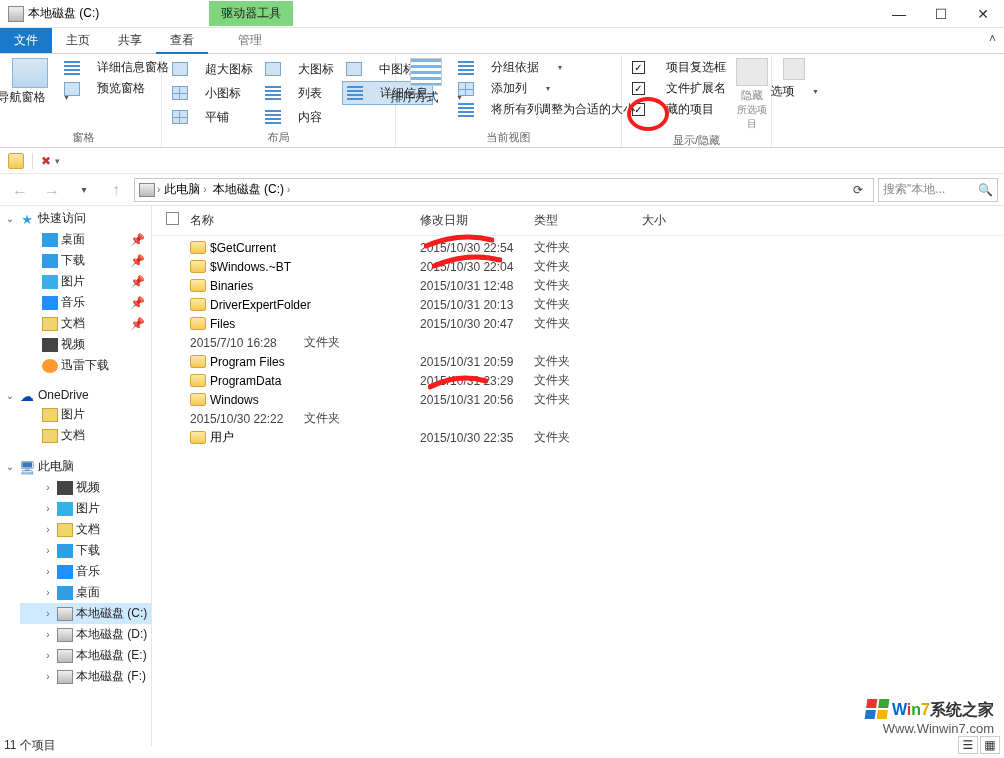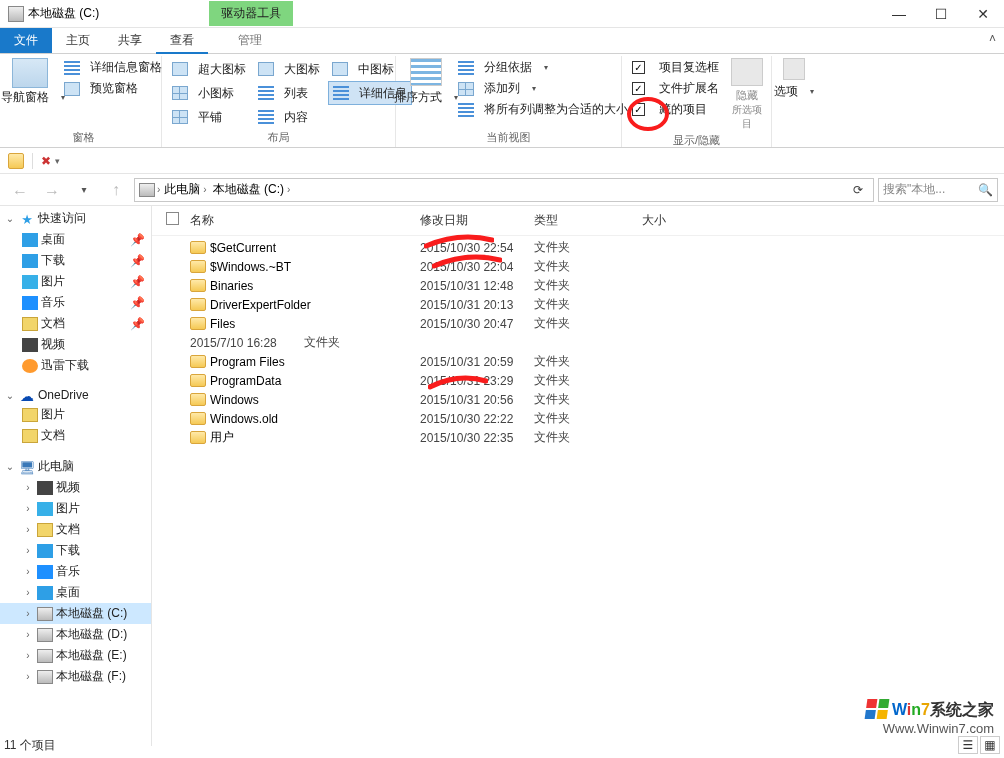--- a/index.html
+++ b/index.html
@@ -21,21 +21,21 @@
 .tabs .tab.active { border-bottom: 2px solid #1979ca; margin-bottom: -1px; }
 .tabs .manage-tab { padding: 0 18px; display: flex; align-items: center; font-size: 12px; color: #737373; margin-left: 12px; }
 .tabs .caret { position: absolute; right: 8px; top: 4px; font-size: 12px; color: #555; }
 
 
 .ribbon { height: 94px; background: #fff; border-bottom: 1px solid #d0d0d0; display: flex; padding: 2px 6px 0 6px; }
 .ribbon-group { border-right: 1px solid #e7e7e7; padding: 2px 6px 0 6px; display: flex; flex-direction: column; }
 .ribbon-group:last-child { border-right: none; }
 .group-body { flex: 1; display: flex; }
 .group-label { text-align: center; font-size: 11px; color: #666; padding: 2px 0; }
-.rbtn { display: flex; align-items: center; font-size: 12px; color: #222; padding: 1px 4px; gap: 10px; white-space: nowrap; }
+.rbtn { display: flex; align-items: center; font-size: 12px; color: #222; padding: 1px 4px; gap: 17px; white-space: nowrap; }
 .rbtn .dd { font-size: 8px; color: #555; margin-left: 2px; }
 .ricon { width: 16px; height: 14px; display: inline-block; }
 .ricon.lines { background: repeating-linear-gradient(#4a90d9, #4a90d9 2px, transparent 2px, transparent 4px); }
 .ricon.boxblue { background: #cde3f5; border: 1px solid #7aa7cf; }
 .ricon.gridblue { background:
   linear-gradient(#7aa7cf,#7aa7cf) 0 6px/100% 1px no-repeat,
   linear-gradient(#7aa7cf,#7aa7cf) 6px 0/1px 100% no-repeat,
   #cde3f5; border:1px solid #7aa7cf; }
 .chkbox { width: 13px; height: 13px; border: 1px solid #333; display: inline-flex; align-items: center; justify-content: center; font-size: 10px; line-height: 1; margin-right: 4px; color: #000; }
 .chkbox.checked::after { content: "✓"; }
@@ -59,21 +59,21 @@
 .addrbar .gt { color: #666; font-size: 10px; }
 .addrbar .refresh { margin-left: auto; padding: 0 6px; color: #444; }
 .searchbox { width: 120px; height: 24px; border: 1px solid #c8c8c8; display: flex; align-items: center; padding: 0 4px; color: #888; gap: 4px; }
 
 
 .main { display: flex; height: 540px; }
 .sidebar { width: 152px; border-right: 1px solid #e5e5e5; overflow: hidden; padding-top: 2px; }
 .tree-item { display: flex; align-items: center; padding: 2px 0 2px 4px; gap: 3px; font-size: 12px; color: #222; white-space: nowrap; }
 .tree-item .exp { width: 12px; text-align: center; color: #666; font-size: 10px; }
 .tree-item.level1 { padding-left: 4px; }
-.tree-item.level2 { padding-left: 22px; }
+.tree-item.level2 { padding-left: 22px; margin-left: 20px; }
 .tree-item.selected { background: #cde8ff; }
 .ic { width: 16px; height: 14px; display: inline-block; flex: 0 0 16px; }
 .ic-star { color: #2e9fe6; font-size: 13px; text-align: center; }
 .ic-desktop { background: #2e9fe6; }
 .ic-download { background: #2e9fe6; }
 .ic-pic { background: #37b0e8; }
 .ic-music { background: #1e90ff; }
 .ic-doc { background: #f2d56a; border:1px solid #caa53a; }
 .ic-video { background: #444; }
 .ic-xl { background: #ff9a2e; border-radius: 50%; }
@@ -513,24 +513,20 @@
           <div class="fc-name">
             <span class="folder-ic"></span>
             <span>Windows</span>
           </div>
           <div class="fc-date">2015/10/31 20:56</div>
           <div class="fc-type">文件夹</div>
           <div class="fc-size"></div>
         </div>
         <div class="filerow">
           <div class="fc-chk"></div>
-          <div class="fc-name">
-            <span class="folder-ic"></span>
-            <span>Windows.old</span>
-          </div>
           <div class="fc-date">2015/10/30 22:22</div>
           <div class="fc-type">文件夹</div>
           <div class="fc-size"></div>
         </div>
         <div class="filerow">
           <div class="fc-chk"></div>
           <div class="fc-name">
             <span class="folder-ic"></span>
             <span>用户</span>
           </div>

